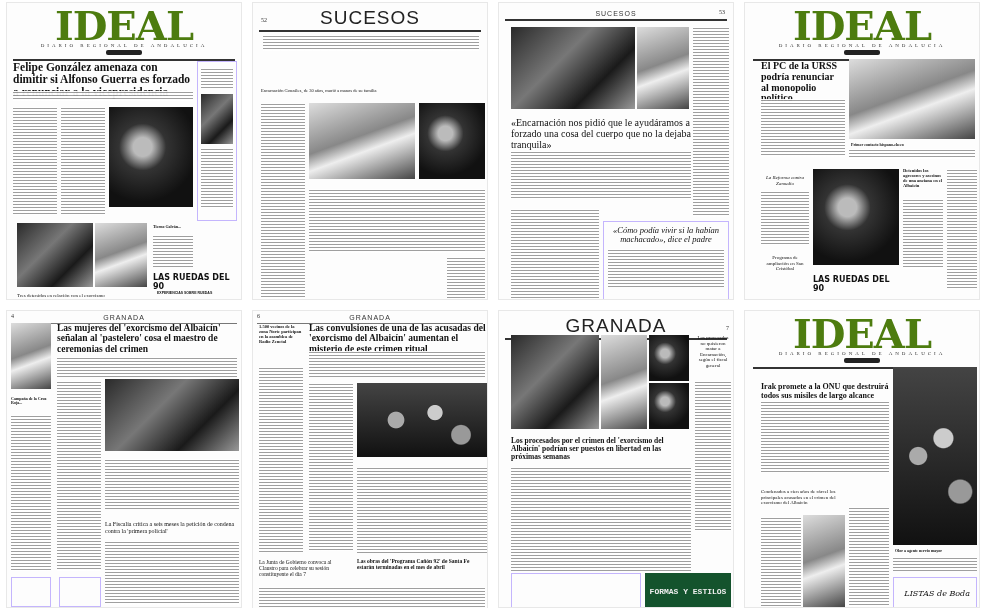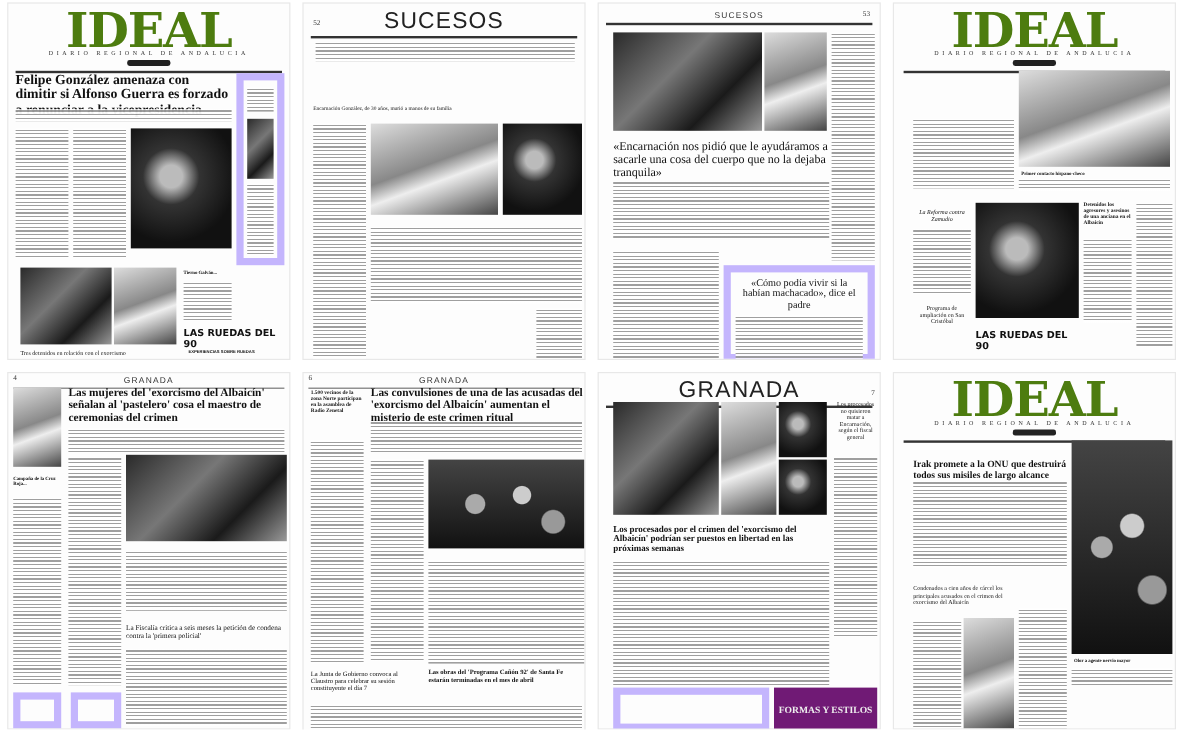--- a/index.html
+++ b/index.html
@@ -12,23 +12,23 @@
   .thinrule{height:1px;background:#777;margin:1px 0;}
   .section-head{font-family:"Liberation Sans",sans-serif;text-align:center;font-size:19px;letter-spacing:1px;color:#222;line-height:22px;}
   .section-small{font-family:"Liberation Sans",sans-serif;text-align:center;font-size:7px;letter-spacing:1px;color:#333;line-height:9px;}
   .hl{font-weight:bold;line-height:1.08;color:#111;}
   .hl-normal{line-height:1.1;color:#111;}
   .txt{background:repeating-linear-gradient(#fff 0 1px,#9a9a9a 1px 2px,#fff 2px 3px);opacity:.95;}
   .photo{background:linear-gradient(135deg,#2a2a2a,#777 40%,#1a1a1a 70%,#999);}
   .photo.light{background:linear-gradient(160deg,#ddd,#888 45%,#eee 60%,#444);}
   .photo.dark{background:radial-gradient(circle at 40% 40%,#bbb 0 12%,#333 30%,#111 70%);}
   .photo.crowd{background:radial-gradient(circle at 30% 50%,#aaa 0 8%,transparent 9%),radial-gradient(circle at 60% 40%,#ccc 0 8%,transparent 9%),radial-gradient(circle at 80% 70%,#999 0 8%,transparent 9%),linear-gradient(#444,#111);}
-  .box{border:6px solid #c4b5fd;box-sizing:border-box;}
+  .box{border:1px solid #c4b5fd;box-sizing:border-box;font-style:italic;}
   .ad{font-family:"DejaVu Sans",sans-serif;font-weight:bold;color:#111;display:flex;align-items:center;justify-content:center;}
-  .ad-dark{background:#701a75;color:#eee;font-family:Liberation Serif, serif;}
+  .ad-dark{background:#14532d;color:#eee;font-family:Liberation Mono, monospace;}
   .abs{position:absolute;}
   .pnum{font-size:6px;color:#333;}
 </style>
 </head>
 <body>
 
 <div class="page" style="left:6px;top:2px;width:236px;height:298px;">
   <div class="masthead" style="margin-top:6px;">IDEAL</div>
   <div class="mast-sub">DIARIO REGIONAL DE ANDALUCIA</div>
   <div class="mast-tag"></div>
@@ -67,34 +67,35 @@
   <div class="txt abs" style="left:194px;top:254px;width:38px;height:44px;"></div>
 </div>
 
 <div class="page" style="left:498px;top:2px;width:236px;height:298px;">
   <div class="section-small" style="margin-top:6px;">SUCESOS</div>
   <div class="abs pnum" style="right:8px;top:6px;">53</div>
   <div class="rule" style="margin:1px 6px;"></div>
   <div class="photo abs" style="left:12px;top:24px;width:124px;height:82px;"></div>
   <div class="photo light abs" style="left:138px;top:24px;width:52px;height:82px;"></div>
   <div class="txt abs" style="left:194px;top:24px;width:36px;height:190px;"></div>
-  <div class="hl-normal abs" style="left:12px;top:114px;width:180px;font-size:10px;">«Encarnación nos pidió que le ayudáramos a sacarle una cosa del cuerpo que no la dejaba tranquila»</div>
+  <div class="hl-normal abs" style="left:12px;top:114px;width:180px;font-size:10px;">«Encarnación nos pidió que le ayudáramos a forzado una cosa del cuerpo que no la dejaba tranquila»</div>
   <div class="txt abs" style="left:12px;top:148px;width:180px;height:48px;"></div>
   <div class="txt abs" style="left:12px;top:206px;width:88px;height:90px;"></div>
   <div class="box abs" style="left:104px;top:218px;width:126px;height:80px;">
     <div class="hl-normal" style="text-align:center;font-size:8.5px;margin:4px 6px;">«Cómo podía vivir si la habían machacado», dice el padre</div>
     <div class="txt" style="margin:4px;height:38px;"></div>
   </div>
 </div>
 
 <div class="page" style="left:744px;top:2px;width:236px;height:298px;">
   <div class="masthead" style="margin-top:6px;">IDEAL</div>
   <div class="mast-sub">DIARIO REGIONAL DE ANDALUCIA</div>
   <div class="mast-tag"></div>
   <div class="rule" style="margin:4px 8px 2px;"></div>
+  <div class="hl abs" style="left:16px;top:58px;width:80px;font-size:10px;">El PC de la URSS podría renunciar al monopolio político</div>
   <div class="txt abs" style="left:16px;top:96px;width:84px;height:58px;"></div>
   <div class="photo light abs" style="left:104px;top:56px;width:126px;height:80px;"></div>
   <div class="hl abs" style="left:106px;top:140px;font-size:4px;">Primer contacto hispano-checo</div>
   <div class="txt abs" style="left:104px;top:146px;width:126px;height:10px;"></div>
   <div class="hl-normal abs" style="left:16px;top:172px;width:48px;font-size:5px;font-style:italic;text-align:center;">La Reforma contra Zamudio</div>
   <div class="txt abs" style="left:16px;top:188px;width:48px;height:54px;"></div>
   <div class="hl-normal abs" style="left:16px;top:252px;width:48px;font-size:5px;text-align:center;">Programa de ampliación en San Cristóbal</div>
   <div class="photo dark abs" style="left:68px;top:166px;width:86px;height:96px;"></div>
   <div class="hl abs" style="left:158px;top:166px;width:40px;font-size:4.5px;">Detenidos los agresores y asesinos de una anciana en el Albaicín</div>
   <div class="txt abs" style="left:158px;top:196px;width:40px;height:70px;"></div>
@@ -163,13 +164,16 @@
   <div class="rule" style="margin:4px 8px 2px;"></div>
   <div class="hl abs" style="left:16px;top:72px;width:128px;font-size:8px;">Irak promete a la ONU que destruirá todos sus misiles de largo alcance</div>
   <div class="txt abs" style="left:16px;top:90px;width:128px;height:72px;"></div>
   <div class="photo crowd abs" style="left:148px;top:56px;width:84px;height:178px;"></div>
   <div class="hl abs" style="left:150px;top:238px;font-size:4px;">Olor a agente nervio mayor</div>
   <div class="txt abs" style="left:148px;top:246px;width:84px;height:14px;"></div>
   <div class="hl-normal abs" style="left:16px;top:178px;width:84px;font-size:5px;">Condenados a cien años de cárcel los principales acusados en el crimen del exorcismo del Albaicín</div>
   <div class="txt abs" style="left:16px;top:206px;width:40px;height:90px;"></div>
   <div class="photo light abs" style="left:58px;top:204px;width:42px;height:92px;"></div>
   <div class="txt abs" style="left:104px;top:196px;width:40px;height:100px;"></div>
+  <div class="box abs" style="left:148px;top:266px;width:84px;height:32px;display:flex;align-items:center;justify-content:flex-end;padding-right:6px;">
+    <span style="font-family:'DejaVu Serif',serif;font-size:8px;">LISTAS de Boda</span>
+  </div>
 </div>
 
 </body></html>

